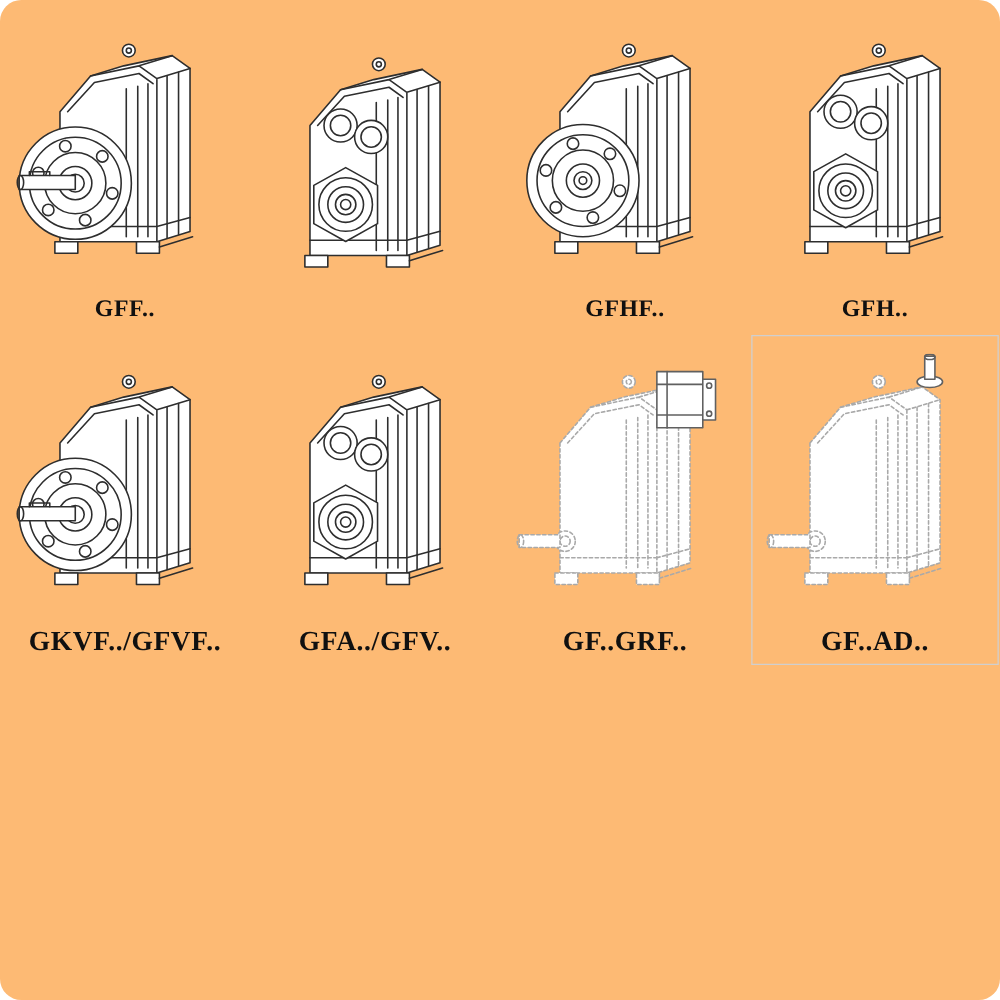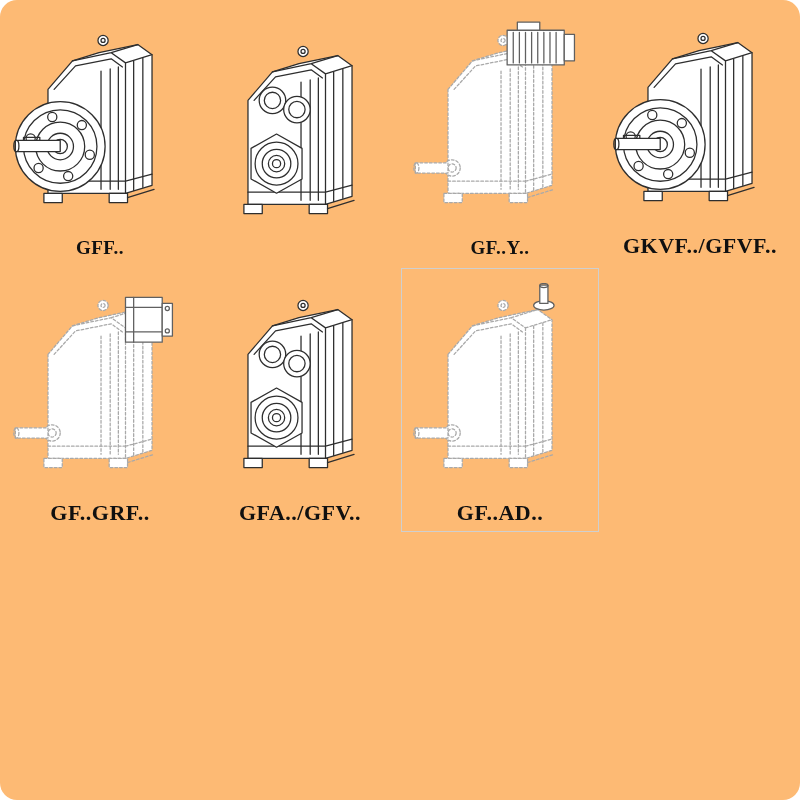--- a/index.html
+++ b/index.html
@@ -129,66 +129,74 @@
   <div class="cell">
     <div class="art">
       <svg class="gb" viewBox="0 0 170 200">
         <use href="#housing" class="s"></use>
           <use href="#bores" class="s"></use>
       </svg>
     </div>
   </div>
 
 
-
-
-
-
-  <div class="cell">
-    <div class="art">
-      <svg class="gb" viewBox="0 0 170 200">
-        <use href="#housing" class="d"></use>
-          <use href="#shaft-left" class="d"></use>
-          <use href="#motor" class="m"></use>
-      </svg>
-    </div>
-    <div class="model-label">GF..Y..</div>
-  </div>
+  <div class="cell">
+    <div class="art">
+      <svg class="gb" viewBox="0 0 170 200">
+        <use href="#housing" class="s"></use>
+          <use href="#flange-plain" class="s"></use>
+      </svg>
+    </div>
+    <div class="model-label">GFHF..</div>
+  </div>
+
+  <div class="cell">
+    <div class="art">
+      <svg class="gb" viewBox="0 0 170 200">
+        <use href="#housing" class="s"></use>
+          <use href="#bores" class="s"></use>
+      </svg>
+    </div>
+    <div class="model-label">GFH..</div>
+  </div>
+
+
+
 
   <div class="cell row3">
     <div class="art">
       <svg class="gb" viewBox="0 0 170 200">
         <use href="#housing" class="s"></use>
           <use href="#flange-shaft" class="s"></use>
       </svg>
     </div>
     <div class="model-label">GKVF../GFVF..</div>
+  </div>
+
+  <div class="cell row3">
+    <div class="art">
+      <svg class="gb" viewBox="0 0 170 200">
+        <use href="#housing" class="s"></use>
+          <use href="#bores" class="s"></use>
+      </svg>
+    </div>
+    <div class="model-label">GFA../GFV..</div>
   </div>
 
   <div class="cell row3">
     <div class="art">
       <svg class="gb" viewBox="0 0 170 200">
         <use href="#housing" class="d"></use>
           <use href="#shaft-left" class="d"></use>
           <use href="#adapter-block" class="m"></use>
       </svg>
     </div>
     <div class="model-label">GF..GRF..</div>
   </div>
 
-  <div class="cell row3">
-    <div class="art">
-      <svg class="gb" viewBox="0 0 170 200">
-        <use href="#housing" class="s"></use>
-          <use href="#bores" class="s"></use>
-      </svg>
-    </div>
-    <div class="model-label">GFA../GFV..</div>
-  </div>
-
   <div class="cell row3 framed">
     <div class="art">
       <svg class="gb" viewBox="0 0 170 200">
         <use href="#housing" class="d"></use>
           <use href="#shaft-left" class="d"></use>
           <use href="#shaft-top" class="m"></use>
       </svg>
     </div>
     <div class="model-label">GF..AD..</div>
   </div>

